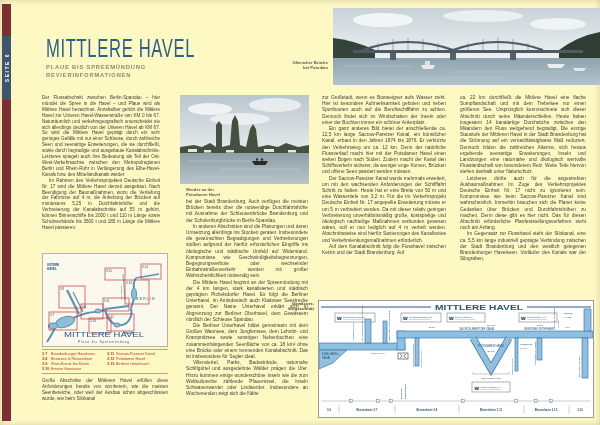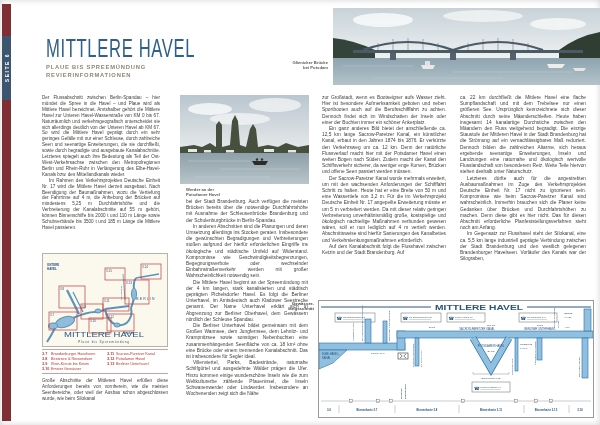--- a/index.html
+++ b/index.html
@@ -1,16 +1,16 @@
 <!DOCTYPE html>
 <html><head>
 <meta charset="utf-8">
 <style>
   html,body{margin:0;padding:0;background:#d8d6d2;}
-  #page{position:relative;width:600px;height:425px;background:#ffffff;overflow:hidden;
+  #page{position:relative;width:600px;height:425px;background:#fef9c3;overflow:hidden;
         font-family:"Liberation Sans",sans-serif;color:#3f3e3c;
         box-shadow:inset 0 0 6px rgba(0,0,0,.18);}
   .abs{position:absolute;}
   
   #spine{left:2px;top:4px;width:9px;height:417px;background:#7f2f33;}
   #seite-badge{left:2px;top:36px;width:9px;height:64px;background:#3c566f;display:flex;align-items:center;justify-content:center;}
   #seite-badge span{writing-mode:vertical-rl;transform:rotate(180deg);color:#fff;font-size:5px;letter-spacing:1.5px;font-weight:bold;}
   
   #page-title{left:46px;top:33px;font-size:26px;color:#2e618a;letter-spacing:1px;white-space:nowrap;
               transform:scaleX(.64);transform-origin:left top;font-weight:400;}

